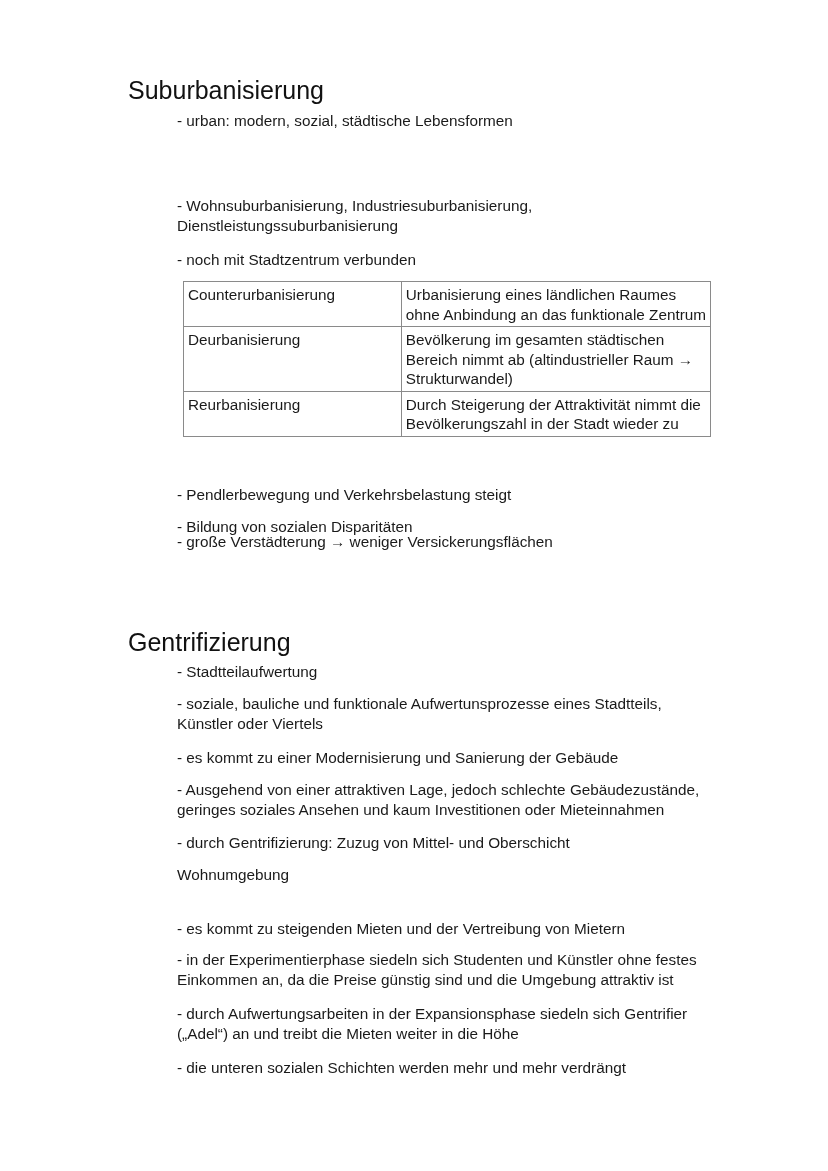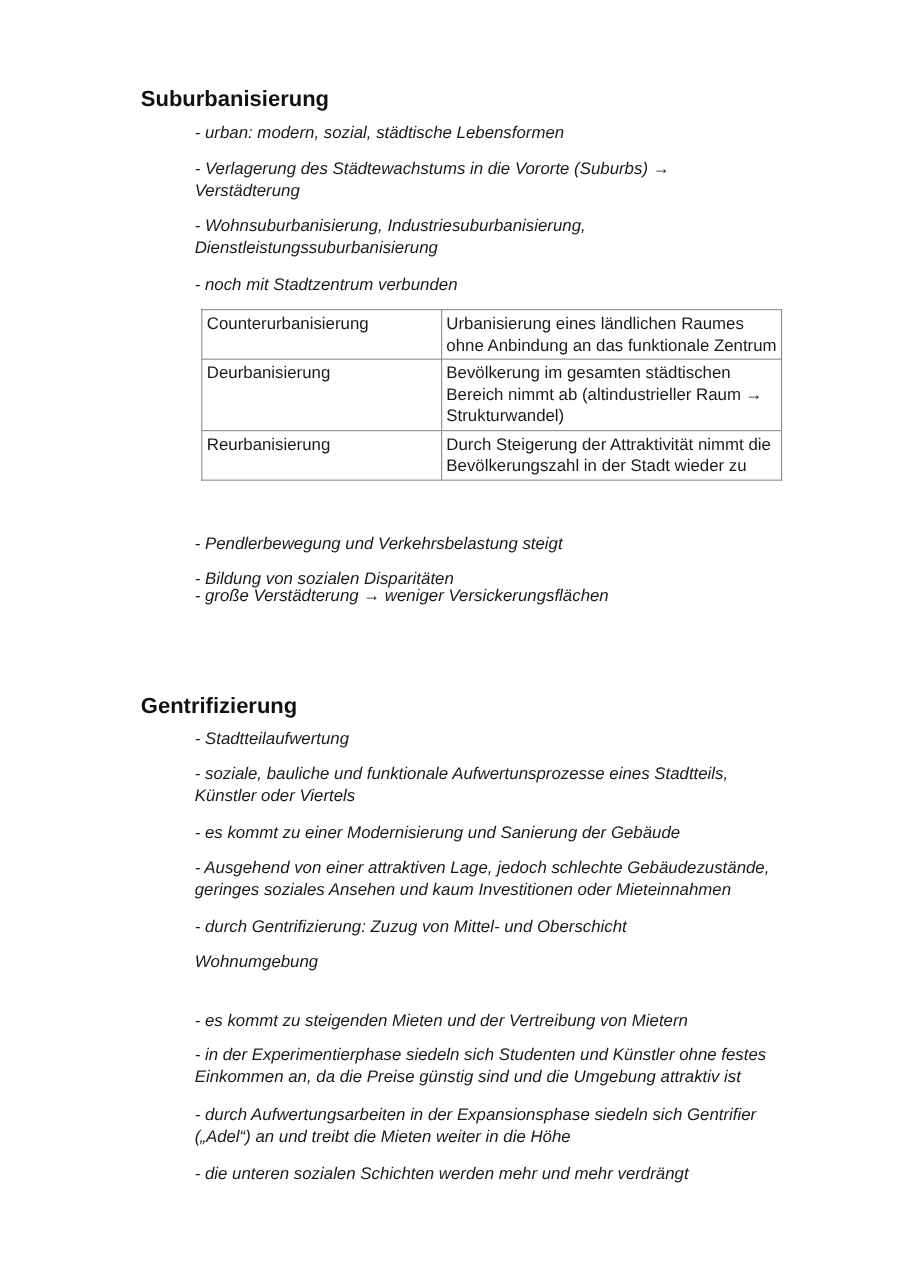--- a/index.html
+++ b/index.html
@@ -1,39 +1,35 @@
 <!DOCTYPE html>
 <html><head>
 <meta charset="utf-8">
 <style>
   html, body { margin: 0; padding: 0; background: #ffffff; }
   body { width: 828px; height: 1171px; position: relative; overflow: hidden;
          font-family: "Liberation Sans", sans-serif; color: #1a1a1a; }
   .page { position: absolute; left: 0; top: 0; width: 828px; height: 1171px; }
-  h2 { position: absolute; left: 128px; margin: 0; font-size: 20px; font-weight: bold; color: #111; line-height: 22px; }
-  .item { position: absolute; left: 177px; margin: 0; font-size: 15.3px; line-height: 19.5px; color: #1a1a1a; white-space: nowrap; font-style: italic; }
+  h2 { position: absolute; left: 128px; margin: 0; font-size: 25px; font-weight: normal; color: #111; line-height: 22px; }
+  .item { position: absolute; left: 177px; margin: 0; font-size: 15.3px; line-height: 19.5px; color: #1a1a1a; white-space: nowrap; }
   .item .ln { display: block; }
   table.terms { position: absolute; left: 183px; top: 281px; width: 528px; border-collapse: collapse; font-size: 15.3px; line-height: 19.5px; }
   table.terms td { border: 1px solid #8a8a8a; vertical-align: top; padding: 3px 4px 2px 4px; }
   table.terms td.term { width: 222px; }
   table.terms td .ln { display: block; white-space: nowrap; }
 </style>
 </head>
 <body>
 
 <div class="page">
 
   <h2 style="top:79px">Suburbanisierung</h2>
 
   <p class="item" style="top:111px">
     <span class="ln">- urban: modern, sozial, städtische Lebensformen</span>
-  </p>
-  <p class="item" style="top:144px">
-    <span class="ln">- Verlagerung des Städtewachstums in die Vororte (Suburbs) →</span>
-    <span class="ln">Verstädterung</span>
   </p>
   <p class="item" style="top:196px">
     <span class="ln">- Wohnsuburbanisierung, Industriesuburbanisierung,</span>
     <span class="ln">Dienstleistungssuburbanisierung</span>
   </p>
   <p class="item" style="top:250px">
     <span class="ln">- noch mit Stadtzentrum verbunden</span>
   </p>
 
   <table class="terms">

